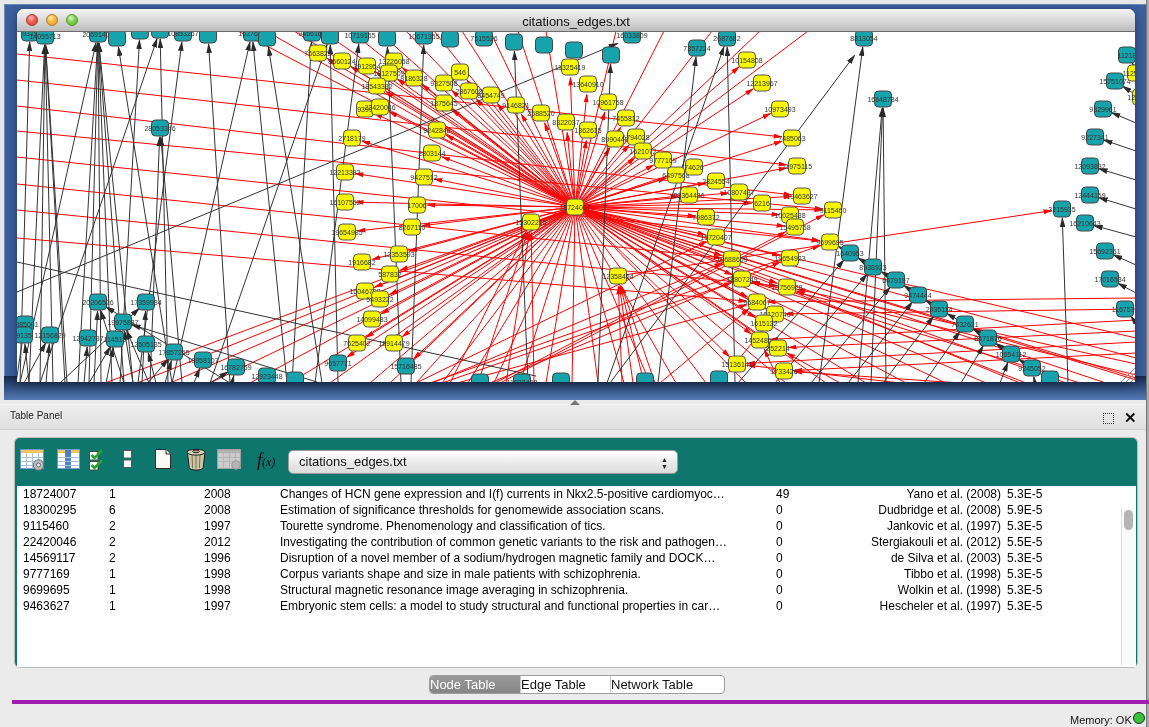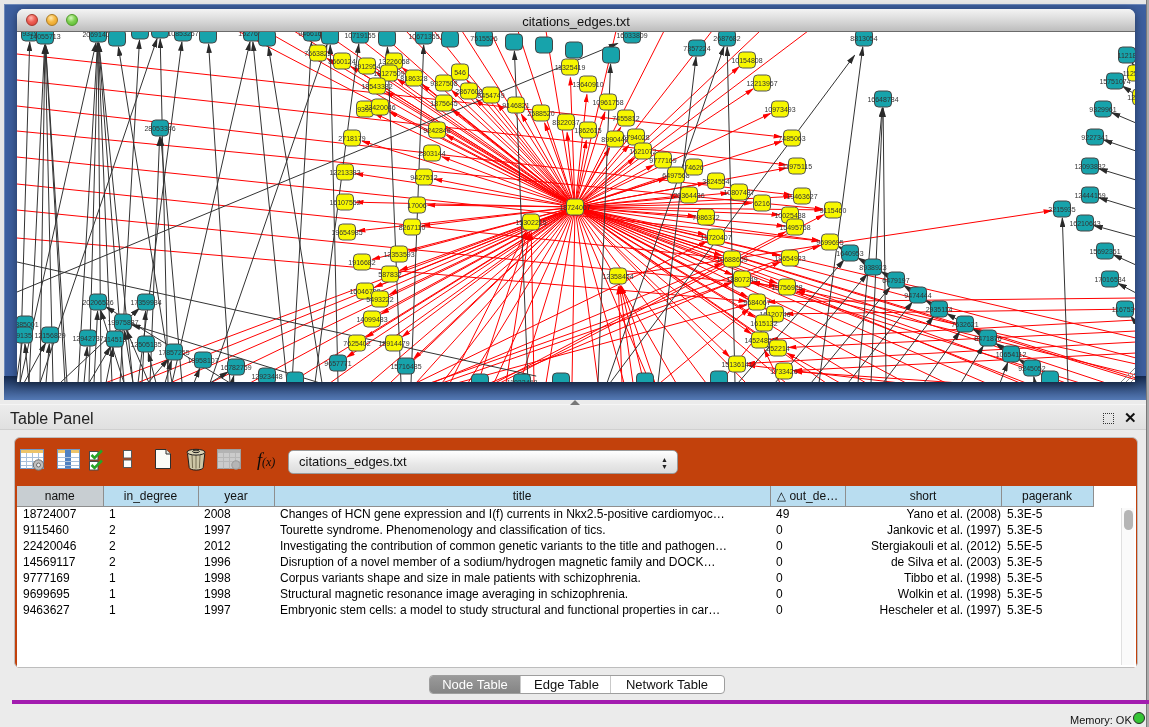--- a/index.html
+++ b/index.html
@@ -8,38 +8,38 @@
 #win{position:absolute;left:17px;top:9px;width:1118px;height:373px;background:#fff;border-radius:7px 7px 0 0;box-shadow:0 2px 10px rgba(0,0,0,.45)}
 #titlebar{position:absolute;left:0;top:0;width:1118px;height:23px;border-radius:7px 7px 0 0;background:linear-gradient(#f4f4f4,#dadada 50%,#bdbdbd);border-bottom:1px solid #6b6b6b}
 #titlebar .t{position:absolute;left:0;right:0;top:5px;text-align:center;font-size:13px;color:#111}
 .tl{position:absolute;top:5px;width:12px;height:12px;border-radius:50%}
 #tl1{left:9px;background:radial-gradient(circle at 4px 3px,#ffb8b0,#ee5f55 45%,#d33a30);border:1px solid #a8352c}
 #tl2{left:29px;background:radial-gradient(circle at 4px 3px,#ffe9b0,#f5b73e 45%,#e09a26);border:1px solid #ad7b22}
 #tl3{left:49px;background:radial-gradient(circle at 4px 3px,#d6f7c0,#7ed04f 45%,#50b52e);border:1px solid #509c2a}
 #rightstrip{position:absolute;left:1146px;top:0;width:3px;height:727px;background:#ababab;border-left:1px solid #787878}
 #panel{position:absolute;left:0;top:400px;width:1146px;height:327px;background:#ebebeb}
 #ph{position:absolute;left:0;top:4px;width:1146px;height:26px;background:linear-gradient(#ececec,#e0e0e0);border-top:1px solid #f5f5f5;border-bottom:1px solid #d0d0d0}
-#ph .t{position:absolute;left:10px;top:5px;font-size:16px;color:#222}
+#ph .t{position:absolute;left:10px;top:5px;font-size:10px;color:#222}
 #ph .x{position:absolute;left:1124px;top:4px;font-size:15px;font-weight:bold;color:#111}
 #ph .fl{position:absolute;left:1103px;top:8px;width:11px;height:11px;border:1px dotted #333}
-#container{position:absolute;left:14px;top:37px;width:1124px;height:231px;border:1px solid #bdbdbd;border-radius:6px;background:#c2410c}
+#container{position:absolute;left:14px;top:37px;width:1124px;height:231px;border:1px solid #bdbdbd;border-radius:6px;background:#0f766e}
 #toolbar{position:absolute;left:0;top:0;width:100%;height:46px}
 .tbi{position:absolute;top:10px}
 #combo{position:absolute;left:273px;top:12px;width:390px;height:24px;border:1px solid #9a9a9a;border-radius:5px;background:linear-gradient(#ffffff,#e8e8e8 60%,#dcdcdc);font-size:13px;color:#111;line-height:22px;padding-left:10px}
 #combo .ar{position:absolute;right:9px;top:5px;font-size:7px;color:#222;line-height:7px}
 #tblwrap{position:absolute;left:2px;top:48px;width:1119px;height:181px;background:#fff}
 table.tb{border-collapse:collapse;table-layout:fixed;width:1076px;font-size:12px}
 table.tb th{height:20px;font-weight:normal;color:#111;background:#b9ddf0;border:1px solid #8e8e8e;border-top:none;text-align:center;padding:0;overflow:hidden;white-space:nowrap}
 table.tb th:first-child{background:#c8ced2;border-left:none}
 table.tb td{height:16px;color:#000;padding:0 0 0 6px;overflow:hidden;white-space:nowrap}
 table.tb td.c{text-align:right;padding:0}
 #vscroll{position:absolute;left:1104px;top:22px;width:13px;height:157px;background:#fafafa;border-left:1px solid #e0e0e0}
 #vthumb{position:absolute;left:2px;top:2px;width:9px;height:20px;border-radius:5px;background:#b5b5b5}
 #tabs{position:absolute;left:429px;top:275px;width:296px;height:19px;border:1px solid #9e9e9e;border-radius:4px;background:#fff;overflow:hidden;font-size:13px}
-#tabs .seg{position:absolute;top:0;height:19px;line-height:18px;text-align:center;color:#111}
+#tabs .seg{position:absolute;top:0;height:19px;line-height:18px;text-align:left;color:#111}
 #tabs .sel{background:linear-gradient(#9a9a9a,#828282);color:#fff}
 #status{position:absolute;left:12px;top:300px;width:1146px;height:22px;border-top:4px solid #a21caf}
 #mem{position:absolute;left:1058px;top:10px;font-size:11px;color:#111}
 #dot{position:absolute;left:1121px;top:8px;width:12px;height:12px;border-radius:50%;background:#35c435;border:1px solid #2a2a2a}
 #divarrow{position:absolute;left:570px;top:400px;width:0;height:0;border-left:5px solid transparent;border-right:5px solid transparent;border-bottom:5px solid #777;z-index:9}
 </style></head><body>
 <div id="app">
 <div id="desktop"></div>
 <div id="deskband" style="background:linear-gradient(#14294e,#5479b5)"></div>
 <div id="win">
@@ -688,52 +688,52 @@
     <colgroup>
               <col style="width:86px">
               <col style="width:95px">
               <col style="width:76px">
               <col style="width:496px">
               <col style="width:75px">
               <col style="width:156px">
               <col style="width:92px">
             </colgroup>
     <tbody>
-              <tr>
-                <th>name</th>
-                <th>in_degree</th>
-                <th>year</th>
-                <th>title</th>
-                <th>△ out_de…</th>
-                <th>short</th>
-                <th>pagerank</th>
-              </tr>
     <tr>
                 <td>18724007</td>
                 <td>1</td>
                 <td>2008</td>
                 <td>Changes of HCN gene expression and I(f) currents in Nkx2.5-positive cardiomyoc…</td>
                 <td>49</td>
                 <td class="c">Yano et al. (2008)</td>
                 <td>5.3E-5</td>
+              </tr>
+    <tr>
+                <td>18300295</td>
+                <td>6</td>
+                <td>2008</td>
+                <td>Estimation of significance thresholds for genomewide association scans.</td>
+                <td>0</td>
+                <td class="c">Dudbridge et al. (2008)</td>
+                <td>5.9E-5</td>
               </tr>
     <tr>
                 <td>9115460</td>
                 <td>2</td>
                 <td>1997</td>
                 <td>Tourette syndrome. Phenomenology and classification of tics.</td>
                 <td>0</td>
                 <td class="c">Jankovic et al. (1997)</td>
                 <td>5.3E-5</td>
               </tr>
     <tr>
                 <td>22420046</td>
                 <td>2</td>
                 <td>2012</td>
-                <td>Investigating the contribution of common genetic variants to the title and pathogen…</td>
+                <td>Investigating the contribution of common genetic variants to the risk and pathogen…</td>
                 <td>0</td>
                 <td class="c">Stergiakouli et al. (2012)</td>
                 <td>5.5E-5</td>
               </tr>
     <tr>
                 <td>14569117</td>
                 <td>2</td>
                 <td>1996</td>
                 <td>Disruption of a novel member of a sodium/hydrogen magnetic family and DOCK…</td>
                 <td>0</td>

